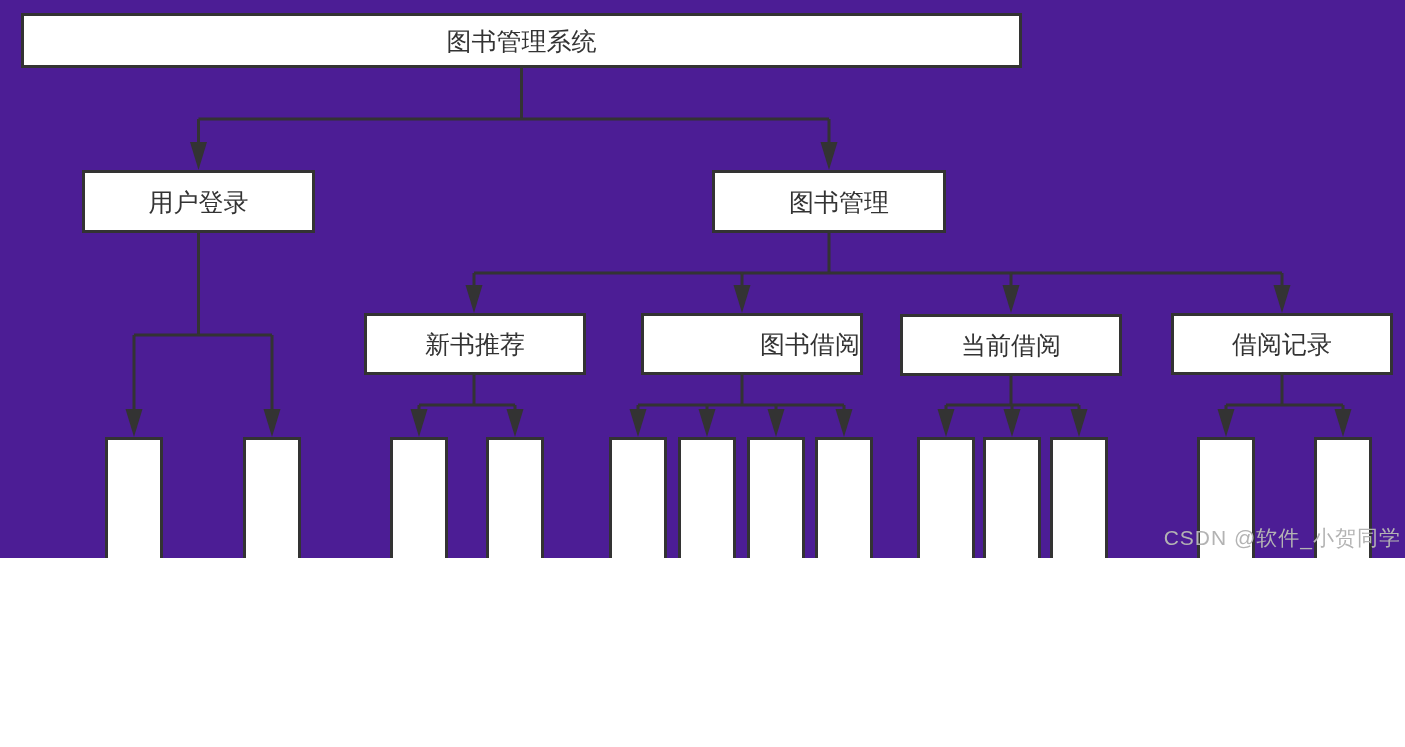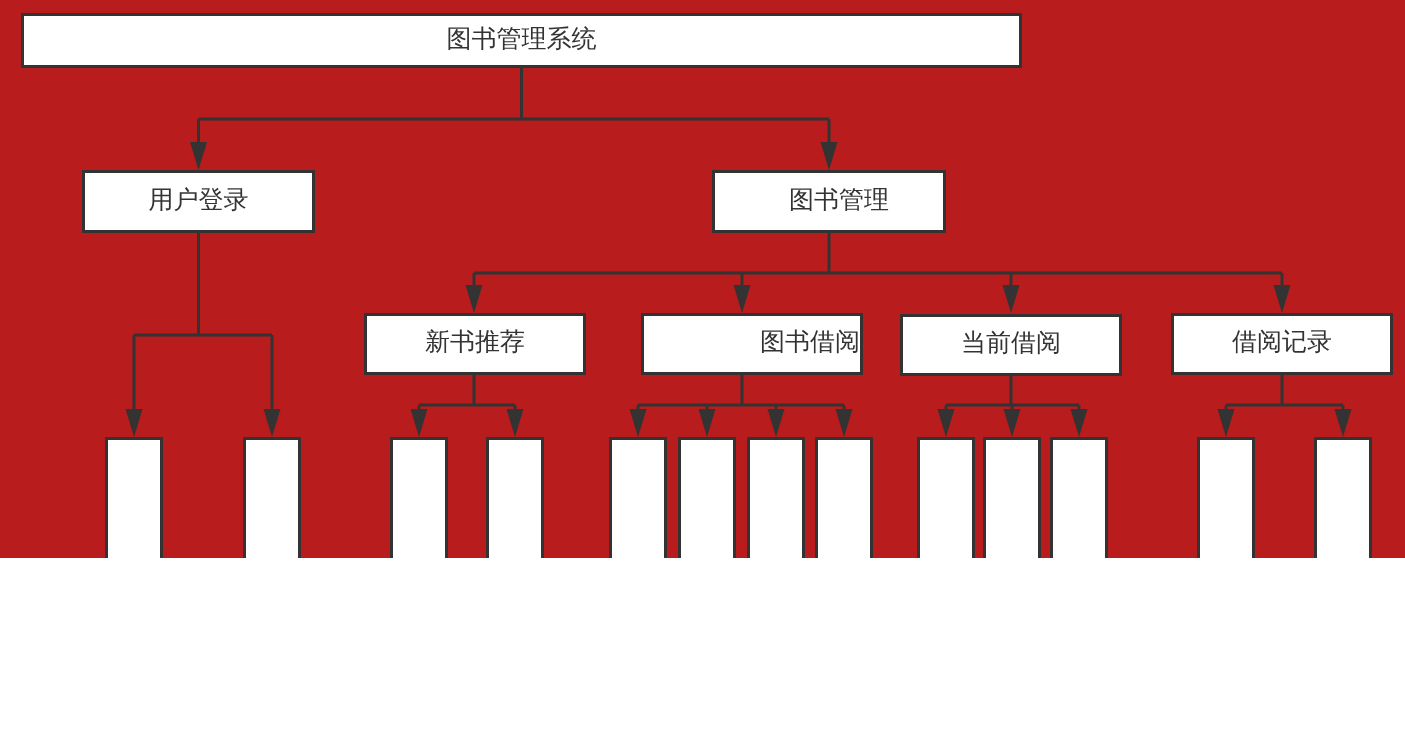--- a/index.html
+++ b/index.html
@@ -4,22 +4,22 @@
 <style>
   html, body {
     margin: 0;
     padding: 0;
     background: #ffffff;
   }
   .canvas {
     position: relative;
     width: 1405px;
     height: 558px;
-    background: #b91c1c;
-    font-family: Liberation Mono, monospace;
+    background: #4c1d95;
+    font-family: Liberation Sans, sans-serif;
     overflow: hidden;
   }
   #connector-layer {
     position: absolute;
     left: 0;
     top: 0;
     width: 1405px;
     height: 747px;
   }
   .node {
@@ -165,13 +165,14 @@
       <div class="node" style="left: 1171px; top: 313px; width: 222px; height: 62px; border-color: rgb(51, 51, 51); background: rgb(255, 255, 255);">
         <span class="label" style="color: rgb(51, 51, 51); text-align: center;">借阅记录</span>
       </div>
       <div class="node vertical" style="left: 1197px; top: 437px; width: 58px; height: 298px; border-color: rgb(51, 51, 51); background: rgb(255, 255, 255);">
         <span class="label" style="color: rgb(51, 51, 51);">新增借阅记录</span>
       </div>
       <div class="node vertical" style="left: 1314px; top: 437px; width: 58px; height: 298px; border-color: rgb(51, 51, 51); background: rgb(255, 255, 255);">
         <span class="label" style="color: rgb(51, 51, 51);">查询借阅记录</span>
       </div>
     </div>
+  <div class="watermark" style="color: rgb(179, 179, 179);">CSDN @软件_小贺同学</div>
 </div>
 
 </body></html>

